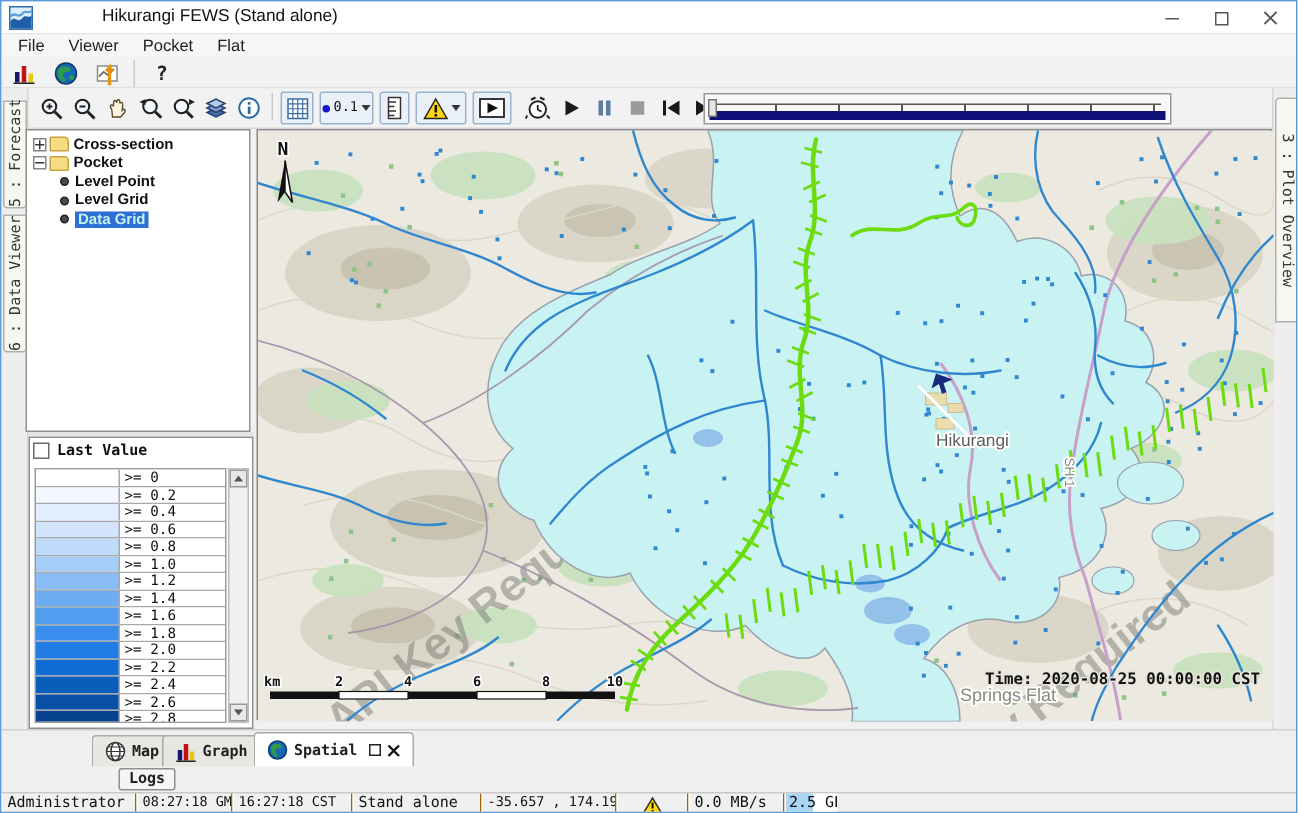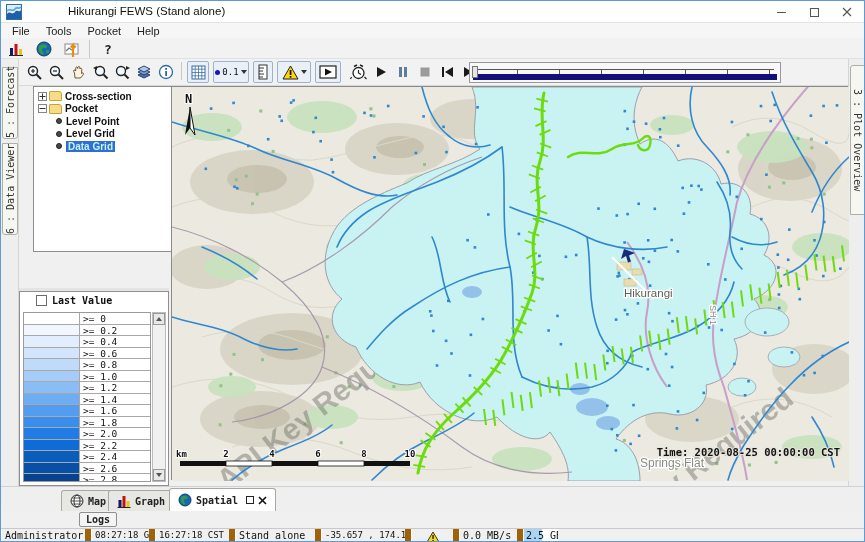--- a/index.html
+++ b/index.html
@@ -34,21 +34,21 @@
         font-size:10px;color:#333;text-align:center;line-height:15px;white-space:nowrap;}
   
   .panel{background:#ffffff;border:1px solid #8f8f8f;}
   
   .trow{height:12.5px;display:flex;align-items:center;font-size:10px;font-weight:700;color:#111;white-space:nowrap;}
   .expander{width:9px;height:9px;border:1px solid #848484;background:#fff;display:inline-flex;align-items:center;justify-content:center;margin:0 2px;flex:none;}
   .folder{width:13px;height:10px;background:#f7dc85;border:1px solid #c9a23e;border-radius:1px 3px 1px 1px;margin-right:3px;flex:none;}
   .bullet{width:6px;height:6px;border-radius:50%;background:#4a4a4a;border:1px solid #222;margin:0 4px 0 2px;flex:none;}
   .sel{background:#2d6fd6;color:#c5f3ec;padding:0 2px;}
   
-  #legendhead{display:flex;align-items:center;gap:5px;height:17px;padding-left:16px;}
+  #legendhead{display:flex;align-items:center;gap:5px;height:17px;padding-left:2px;}
   .checkbox{width:11px;height:11px;border:1px solid #6b6b6b;background:#fff;}
   #legendlist{position:absolute;left:3px;right:17px;top:20px;bottom:3px;border:1px solid #9a9a9a;overflow:hidden;}
   .lrow{display:flex;height:11.5px;border-bottom:1px solid #a8a8a8;}
   .lsw{width:56px;border-right:1px solid #a8a8a8;flex:none;}
   .llb{font-size:9.5px;font-family:"DejaVu Sans Mono",monospace;color:#111;padding-left:3px;line-height:11px;background:#fff;flex:1;}
   .sbar{position:absolute;right:2px;top:20px;bottom:3px;width:14px;background:#f0f0f0;border:1px solid #bbb;}
   .sbtn{position:absolute;left:0;width:12px;height:12px;background:#e8e8e8;border:1px solid #999;display:flex;align-items:center;justify-content:center;}
   .tri-up{width:0;height:0;border-left:3px solid transparent;border-right:3px solid transparent;border-bottom:4px solid #555;}
   .tri-dn{width:0;height:0;border-left:3px solid transparent;border-right:3px solid transparent;border-top:4px solid #555;}
   
@@ -57,21 +57,21 @@
   #tabsrow{left:0;top:485px;width:100%;height:25px;background:#efefef;border-top:1px solid #d0d0d0;}
   .btab{position:absolute;top:3px;height:21px;display:flex;align-items:center;gap:4px;padding:0 8px;
         background:#e7e7e3;border:1px solid #a9a9a3;border-bottom:none;border-radius:3px 3px 0 0;
         font-size:10px;font-weight:700;font-family:"DejaVu Sans Mono",monospace;color:#222;}
   .btab.active{background:#ffffff;top:1px;height:23px;}
   #logsrow{left:0;top:510px;width:100%;height:17px;background:#f0f0f0;}
   #logsbtn{left:78px;top:1px;height:15px;padding:0 6px;background:#f4f4f4;border:1px solid #8f8f8f;border-radius:2px;
            font-size:10px;font-weight:700;font-family:"DejaVu Sans Mono",monospace;color:#222;line-height:13px;}
   
   #statusbar{left:0;top:527px;width:100%;height:15px;background:#f0f0f0;border-top:1px solid #c9c9c9;display:flex;}
-  .scell{border-right:6px solid #a16207;border-left:1px solid #fdfdfd;font-size:10px;font-family:"DejaVu Sans Mono",monospace;
+  .scell{border-right:1px solid #a16207;border-left:1px solid #fdfdfd;font-size:10px;font-family:"DejaVu Sans Mono",monospace;
          color:#111;padding:1px 3px 0 3px;white-space:nowrap;overflow:hidden;flex:none;}
   #memcell{background:linear-gradient(to right,#a9d4f2 0 52%,#ffffff 52%);}
   svg text{user-select:none;}
   .maplabel{font-family:"Liberation Sans",sans-serif;paint-order:stroke;stroke:#ffffff;stroke-width:2.5px;}
 </style>
 </head>
 <body>
 
 <div id="win">
 
@@ -90,23 +90,23 @@
       </div>
     <div class="abs winbtn" style="right:0">
       <svg width="10" height="10">
           <path d="M1 1 L9 9 M9 1 L1 9" stroke="#555" stroke-width="1.2"></path>
         </svg>
     </div>
   </div>
 
   <div class="abs" id="menubar">
     <span class="menuitem">File</span>
-    <span class="menuitem">Tools</span>
+    <span class="menuitem">Viewer</span>
     <span class="menuitem">Pocket</span>
-    <span class="menuitem">Help</span>
+    <span class="menuitem">Flat</span>
   </div>
 
   <div class="abs" id="toolbar1">
     <div class="tbtn" style="left:4px;top:0">
       <svg width="16" height="16">
         <rect x="2" y="7" width="3" height="7" fill="#15156b"></rect>
           <rect x="6.5" y="3" width="3" height="11" fill="#c41212"></rect>
         <rect x="11" y="8" width="3" height="6" fill="#e8c614"></rect>
           <path d="M1 14.5 H15" stroke="#222"></path>
       </svg>
@@ -261,21 +261,21 @@
 
   <div class="abs strip" style="left:0;width:18px;border-right:1px solid #d5d5d5">
     <div class="vtab mono" style="left:1px;top:8px;width:16px;height:72px;writing-mode:vertical-rl;transform:rotate(180deg)">5 : Forecast</div>
     <div class="vtab mono" style="left:1px;top:84px;width:16px;height:92px;writing-mode:vertical-rl;transform:rotate(180deg)">6 : Data Viewer</div>
   </div>
 
   <div class="abs strip" style="left:847px;width:18px;border-left:1px solid #d5d5d5">
     <div class="vtab mono" style="left:1px;top:6px;width:16px;height:150px;writing-mode:vertical-rl">3 : Plot Overview</div>
   </div>
 
-  <div class="abs panel" style="left:32px;top:85px;width:150px;height:166px;padding:3px 0 0 2px">
+  <div class="abs panel" style="left:16px;top:85px;width:150px;height:202px;padding:3px 0 0 2px">
     <div class="trow">
       <span class="expander">
           <svg width="7" height="7">
             <path d="M0.5 3.5 H6.5 M3.5 0.5 V6.5" stroke="#333"></path>
           </svg>
         </span>
       <span class="folder"></span>
       <span>Cross-section</span>
     </div>
     <div class="trow">

